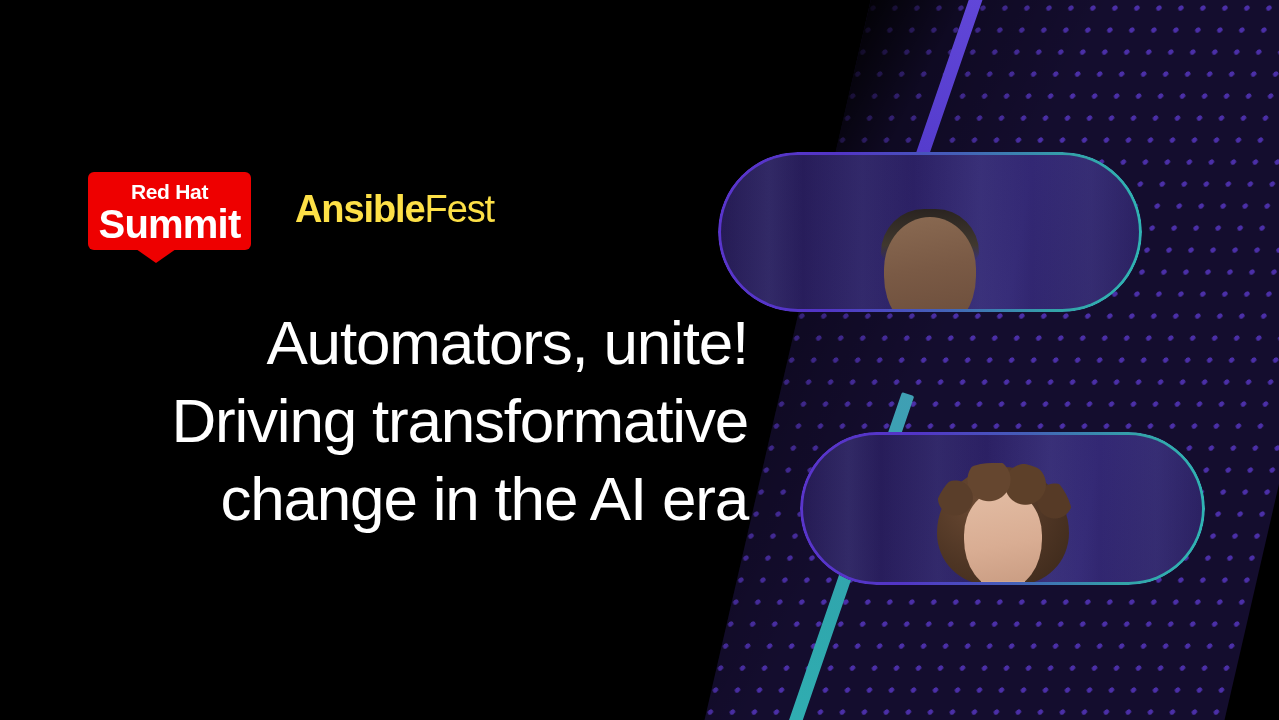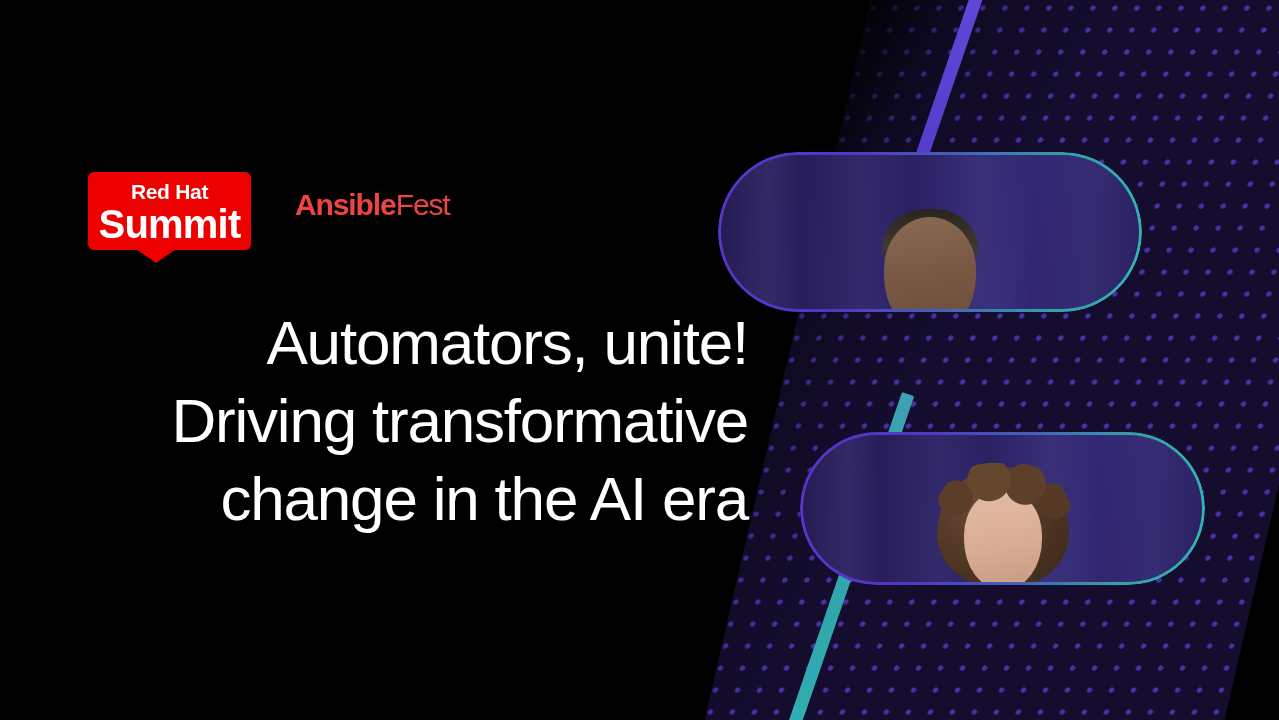--- a/index.html
+++ b/index.html
@@ -244,22 +244,22 @@
     color: #ffffff;
     font-size: 40px;
     font-weight: bold;
     letter-spacing: -0.8px;
     line-height: 1;
   }
 
   .af-wordmark {
     margin-left: 44px;
     margin-top: 18px;
-    color: #ef4444;
-    font-size: 30px;
+    color: #fde047;
+    font-size: 38px;
     line-height: 1;
     letter-spacing: -1.1px;
     white-space: nowrap;
   }
   .af-bold { font-weight: bold; }
   .af-light { font-weight: 300; }
 
   .headline {
     position: absolute;
     top: 304px;

